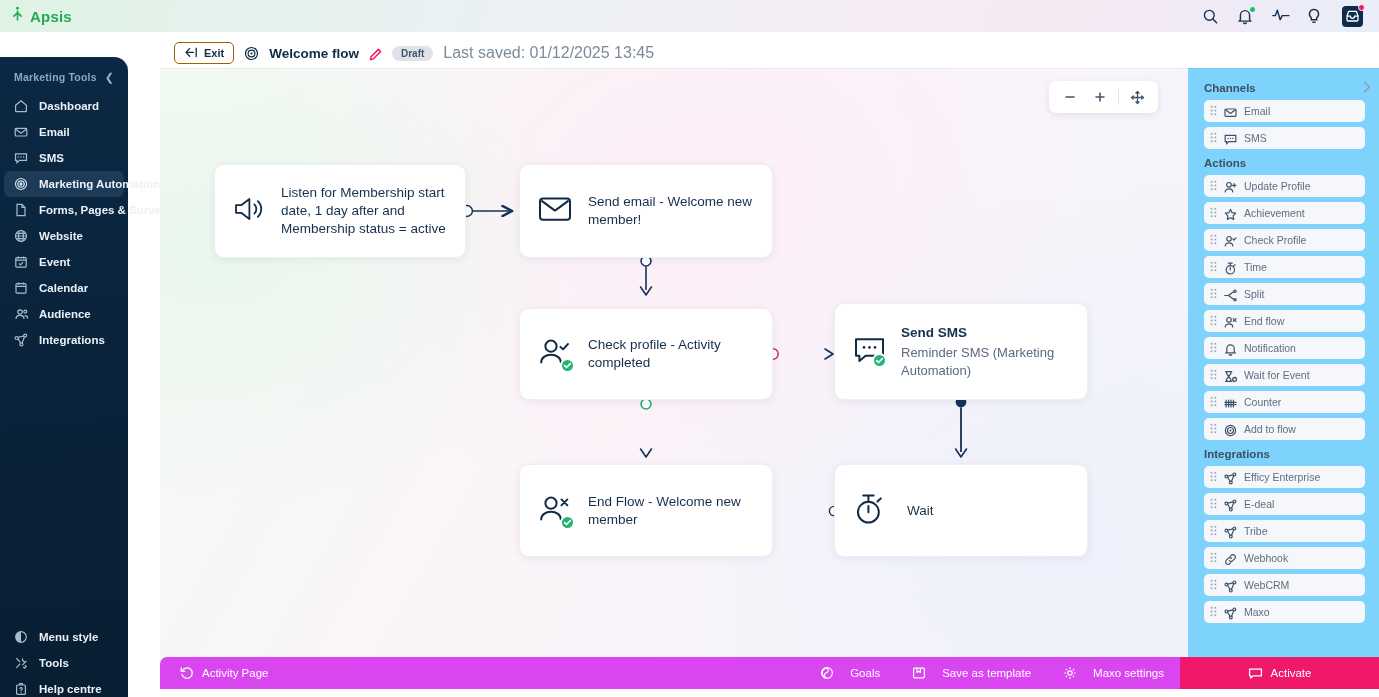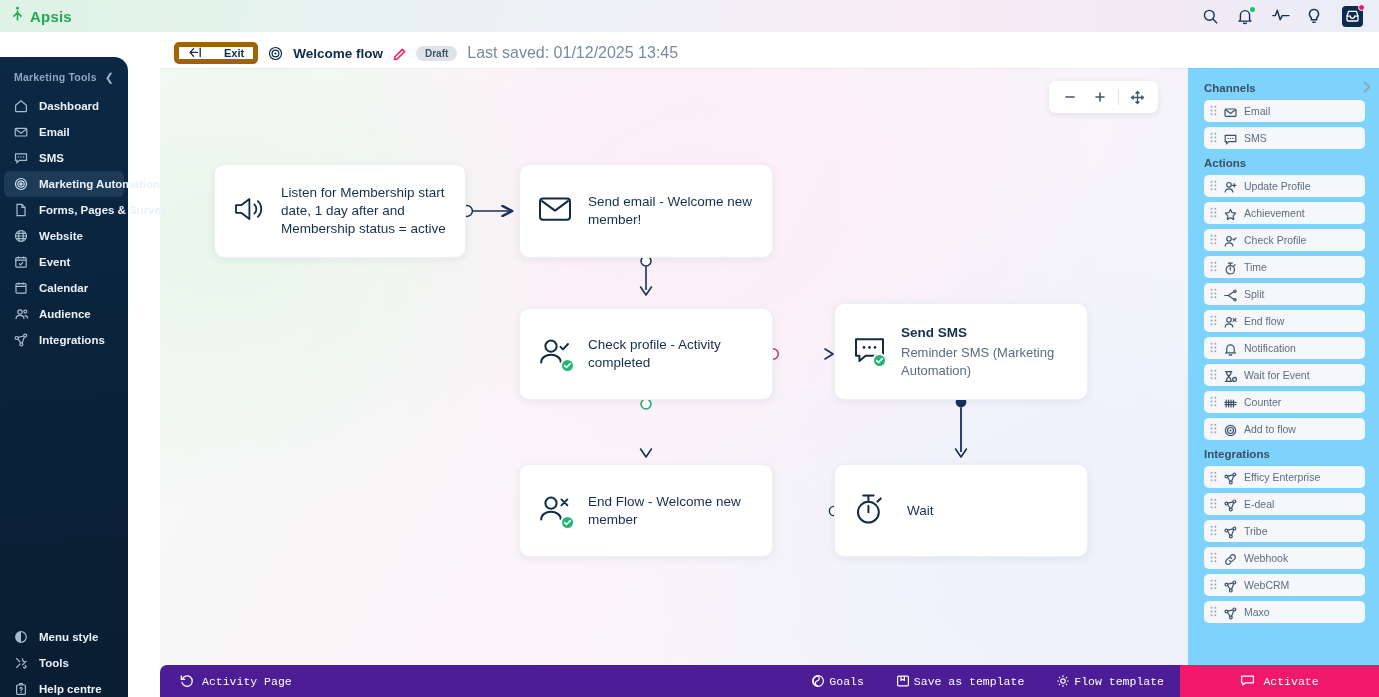--- a/index.html
+++ b/index.html
@@ -52,22 +52,22 @@
 
   
   .flow-header {
     position: absolute; left: 160px; top: 38px; width: 1219px; height: 30px;
     background: #fff; border-radius: 7px 7px 0 0;
     display: flex; align-items: center; padding-left: 14px; gap: 10px;
     box-shadow: 0 1px 0 rgba(0,0,0,.04);
     z-index: 22;
   }
   .exit-btn {
-    display: flex; align-items: center; gap: 22px;
-    border: 5px solid #a16207; border-radius: 5px;
+    display: flex; align-items: center; gap: 6px;
+    border: 1px solid #a16207; border-radius: 5px;
     height: 22px; padding: 0 9px; cursor: pointer; background:#fff;
   }
   .exit-btn span { font-size: 11px; color: #0f2b45; font-weight: bold; }
   .target-ico { width: 15px; height: 15px; color: #0f2b45; }
   .flow-title { font-size: 13.5px; color: #0f2b45; font-weight: bold; }
   .pencil { width: 13px; height: 13px; color: #ee1f6a; cursor:pointer; }
   .draft-chip {
     background: #dfe3e9; color: #41556b; font-size: 10px; font-weight: bold;
     border-radius: 9px; padding: 2px 9px;
   }
@@ -125,28 +125,27 @@
     display: flex; align-items: center; gap: 7px;
     background: #f6f7fa; border-radius: 5px; height: 22px;
     padding-left: 6px; margin-bottom: 5px; cursor: pointer;
   }
   .rp-grip { color: #9aa9bb; flex: 0 0 7px; }
   .rp-ico { width: 13px; height: 13px; color: #3c5169; flex: 0 0 13px; }
   .rp-label { font-size: 10.5px; color: #5d6e80; white-space: nowrap; }
 
   
   .bottombar {
-    position: absolute; left: 160px; bottom: 0; width: 1219px; height: 32px;
-    background: #4c1d95; border-radius: 7px 0 0 0; display: flex; align-items: center;
+    position: absolute; left: 160px; bottom: 8px; width: 1219px; height: 32px;
+    background: #d946ef; border-radius: 7px 0 0 0; display: flex; align-items: center;
     z-index: 28;
-    font-family: Liberation Mono, monospace;
   }
   .bb-left { display: flex; align-items: center; gap: 8px; margin-left: 20px; cursor: pointer; }
   .bb-right { margin-left: auto; display: flex; align-items: center; height: 32px; }
-  .bb-btn { display: flex; align-items: center; gap: 4px; padding: 0 16px; cursor: pointer; height: 48px; }
+  .bb-btn { display: flex; align-items: center; gap: 16px; padding: 0 16px; cursor: pointer; height: 48px; }
   .bb-label { font-size: 11.5px; color: #ffffff; }
   .bb-ico { width: 14px; height: 14px; color: #ffffff; }
   .activate {
     background: #f0186a; height: 32px; width: 199px;
     display: flex; align-items: center; justify-content: center; gap: 9px; cursor: pointer;
   }
 </style>
 </head>
 <body>
 
@@ -872,21 +871,21 @@
         </span>
         <span class="bb-label">Save as template</span>
       </div>
       <div class="bb-btn">
         <span class="bb-ico">
           <svg width="14" height="14" viewBox="0 0 14 14" fill="none" stroke="#fff" stroke-width="1.2">
               <circle cx="7" cy="7" r="2.2"></circle>
               <path d="M7 1.3v1.6M7 11.1v1.6M1.3 7h1.6M11.1 7h1.6M3 3l1.1 1.1M9.9 9.9 11 11M11 3 9.9 4.1M4.1 9.9 3 11"></path>
             </svg>
         </span>
-        <span class="bb-label">Flow template</span>
+        <span class="bb-label">Maxo settings</span>
       </div>
       <div class="activate">
         <span class="bb-ico">
           <svg width="15" height="13" viewBox="0 0 15 13" fill="none" stroke="#fff" stroke-width="1.3" stroke-linejoin="round">
               <path d="M1.6 2.2h11.8v6.6H5.4L2.8 11V8.8H1.6z"></path>
             </svg>
         </span>
         <span class="bb-label">Activate</span>
       </div>
     </div>

